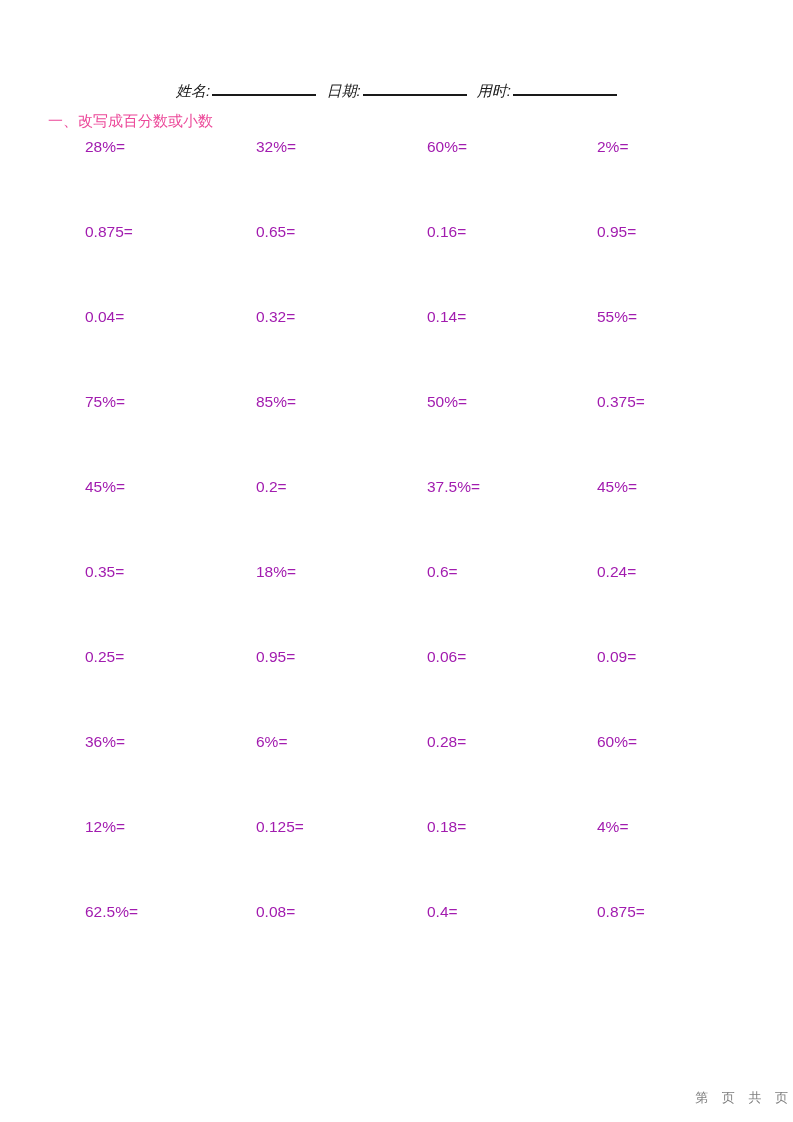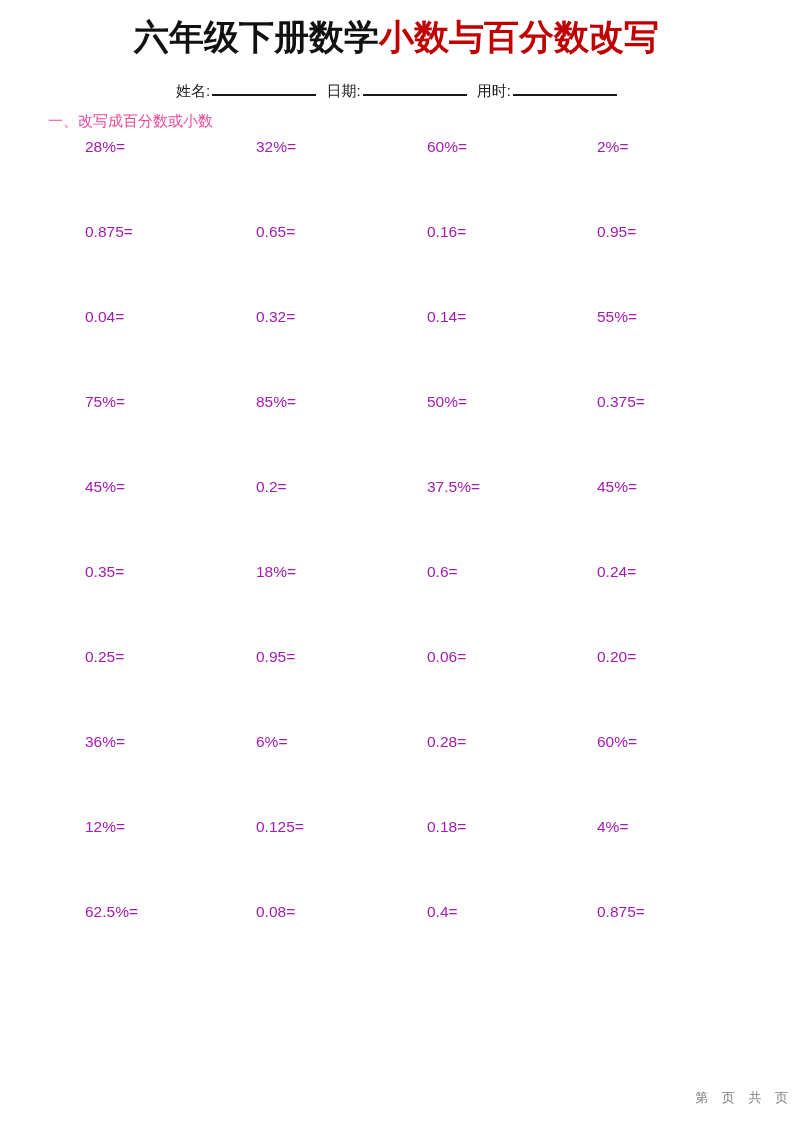--- a/index.html
+++ b/index.html
@@ -43,20 +43,21 @@
   .meta-row {
     position: absolute;
     top: 80px;
     left: 0;
     width: 793px;
     text-align: center;
     font-size: 15px;
     line-height: 22px;
     color: #1a1a1a;
     white-space: nowrap;
+    font-style: italic;
   }
   .meta-field {
     display: inline-block;
     margin: 0 3px;
   }
   .meta-label {
     display: inline-block;
     vertical-align: baseline;
   }
   .meta-blank {
@@ -115,23 +116,20 @@
     color: #808080;
     letter-spacing: 5px;
     white-space: nowrap;
   }
 </style>
 </head>
 <body>
 
 <div class="page">
 
-  <div class="title">
-    <span class="part-black">六年级下册数学</span><span class="part-red">小数与百分数改写</span>
-  </div>
 
   <div class="meta-row">
     <span class="meta-field"><span class="meta-label">姓名:</span><span class="meta-blank"></span></span>
     <span class="meta-field"><span class="meta-label">日期:</span><span class="meta-blank"></span></span>
     <span class="meta-field"><span class="meta-label">用时:</span><span class="meta-blank"></span></span>
   </div>
 
   <div class="section-heading">一、改写成百分数或小数</div>
 
   <div class="problem-grid" id="problem-grid">
@@ -168,21 +166,21 @@
       <div class="problem-row">
         <div class="problem-cell c0">0.35=</div>
         <div class="problem-cell c1">18%=</div>
         <div class="problem-cell c2">0.6=</div>
         <div class="problem-cell c3">0.24=</div>
       </div>
       <div class="problem-row">
         <div class="problem-cell c0">0.25=</div>
         <div class="problem-cell c1">0.95=</div>
         <div class="problem-cell c2">0.06=</div>
-        <div class="problem-cell c3">0.20=</div>
+        <div class="problem-cell c3">0.09=</div>
       </div>
       <div class="problem-row">
         <div class="problem-cell c0">36%=</div>
         <div class="problem-cell c1">6%=</div>
         <div class="problem-cell c2">0.28=</div>
         <div class="problem-cell c3">60%=</div>
       </div>
       <div class="problem-row">
         <div class="problem-cell c0">12%=</div>
         <div class="problem-cell c1">0.125=</div>

